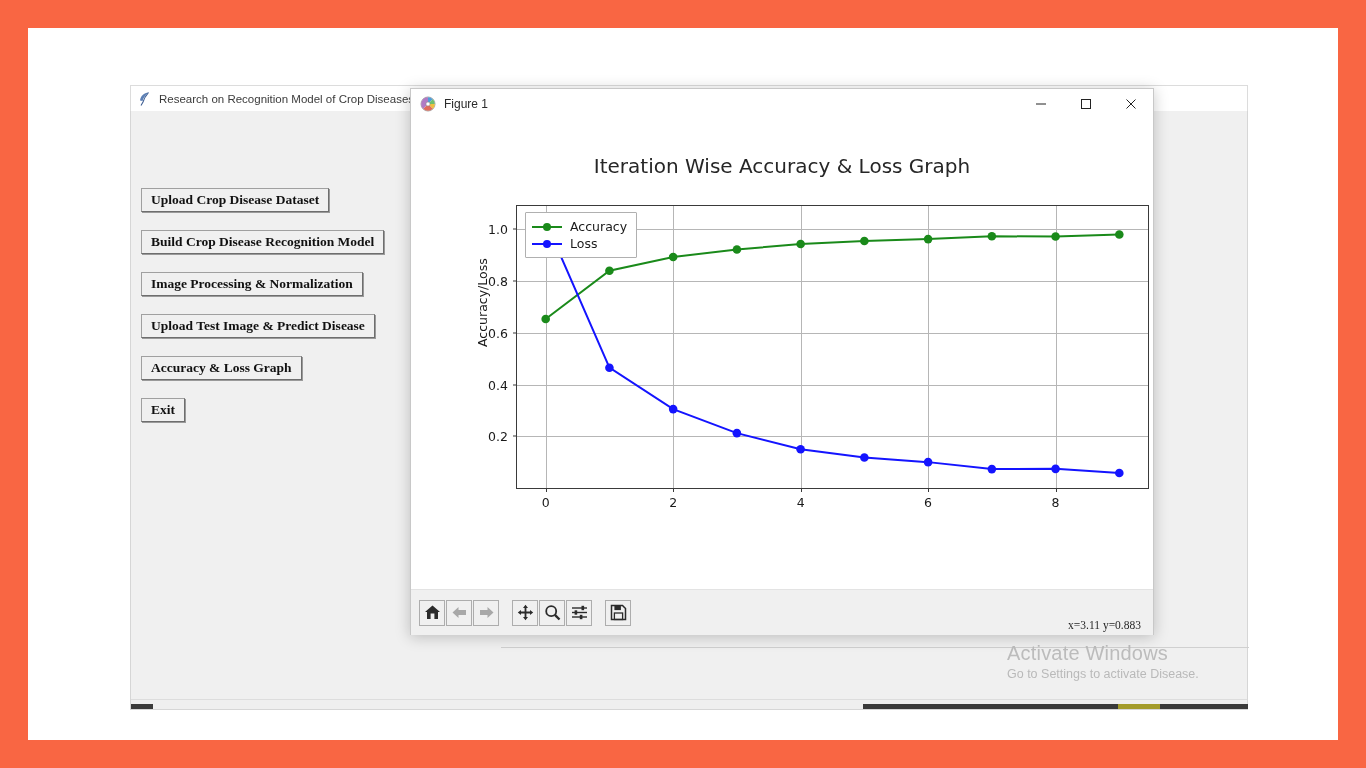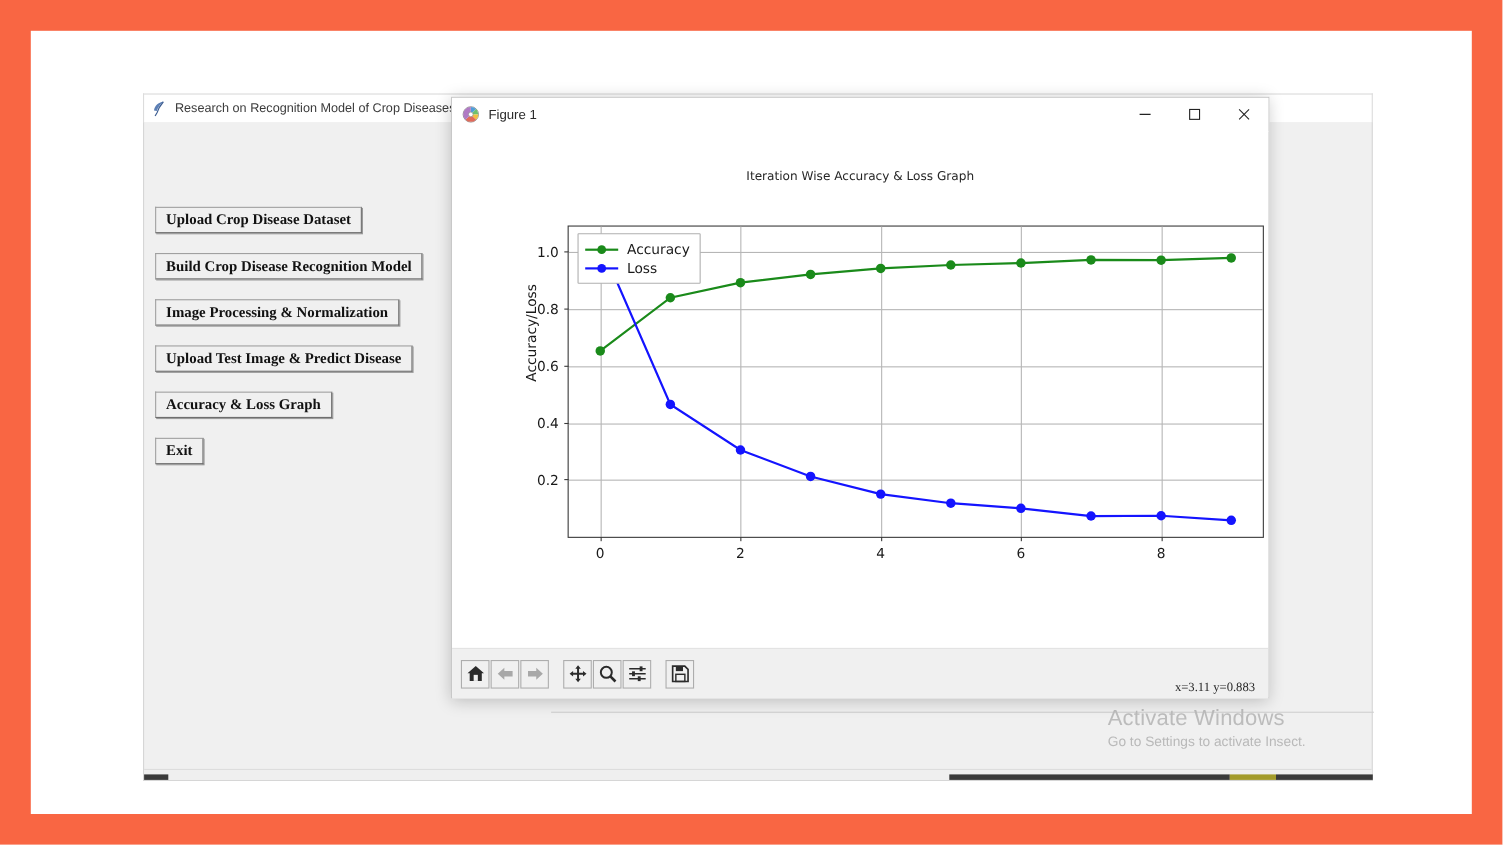--- a/index.html
+++ b/index.html
@@ -204,21 +204,21 @@
     overflow: hidden;
   }
 
   
   .plot-title {
     position: absolute;
     left: 0;
     top: 34px;
     width: 100%;
     text-align: center;
-    font-size: 11px;
+    font-size: 20px;
     color: #262626;
     font-family: "DejaVu Sans", sans-serif;
   }
   .axes {
     position: absolute;
     left: 105px;
     top: 85px;
     width: 633px;
     height: 284px;
     border: 1px solid #3a3a3a;
@@ -379,21 +379,21 @@
       <svg width="14" height="16" viewBox="0 0 14 16">
         <path d="M11.5 1.5 C7 2 3.5 5 3 9.5 L5.5 10 C6.5 6.5 8.5 4 11.5 1.5 Z" fill="#5b7fb5"></path>
         <path d="M11.5 1.5 C9 4.5 7 7.5 6 11 L4 14.5" stroke="#3f5f93" stroke-width="1.1" fill="none"></path>
       </svg>
     </span>
     <span class="tk-title-text">Research on Recognition Model of Crop Diseases and Insect</span>
   </div>
 
   <div class="watermark">
     <div class="wm-title">Activate Windows</div>
-    <div class="wm-sub">Go to Settings to activate Insect.</div>
+    <div class="wm-sub">Go to Settings to activate Disease.</div>
   </div>
 
   <div class="fig-window">
 
     <div class="fig-titlebar">
       <span class="fig-icon">
         <svg width="16" height="16" viewBox="0 0 16 16">
           <circle cx="8" cy="8" r="7" fill="#ffffff" stroke="#8a8a8a" stroke-width="0.8"></circle>
           <path d="M8 8 L8 1.2 A6.8 6.8 0 0 1 12.8 3.2 Z" fill="#4f9ed9"></path>
           <path d="M8 8 L12.8 3.2 A6.8 6.8 0 0 1 14.8 8 Z" fill="#6ec16e"></path>

